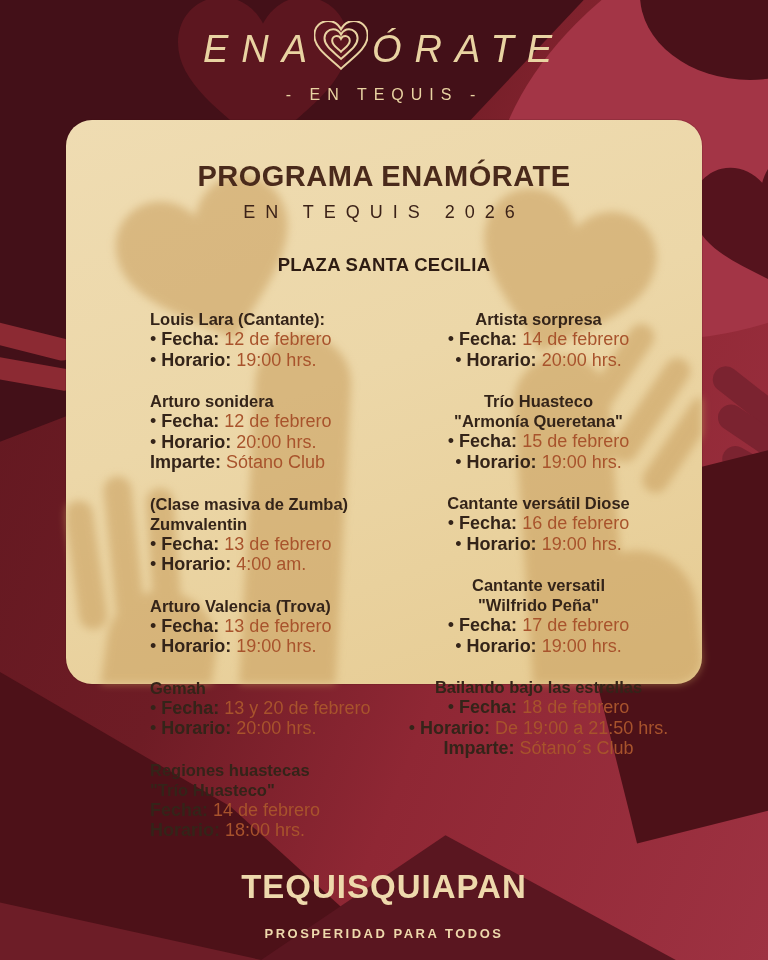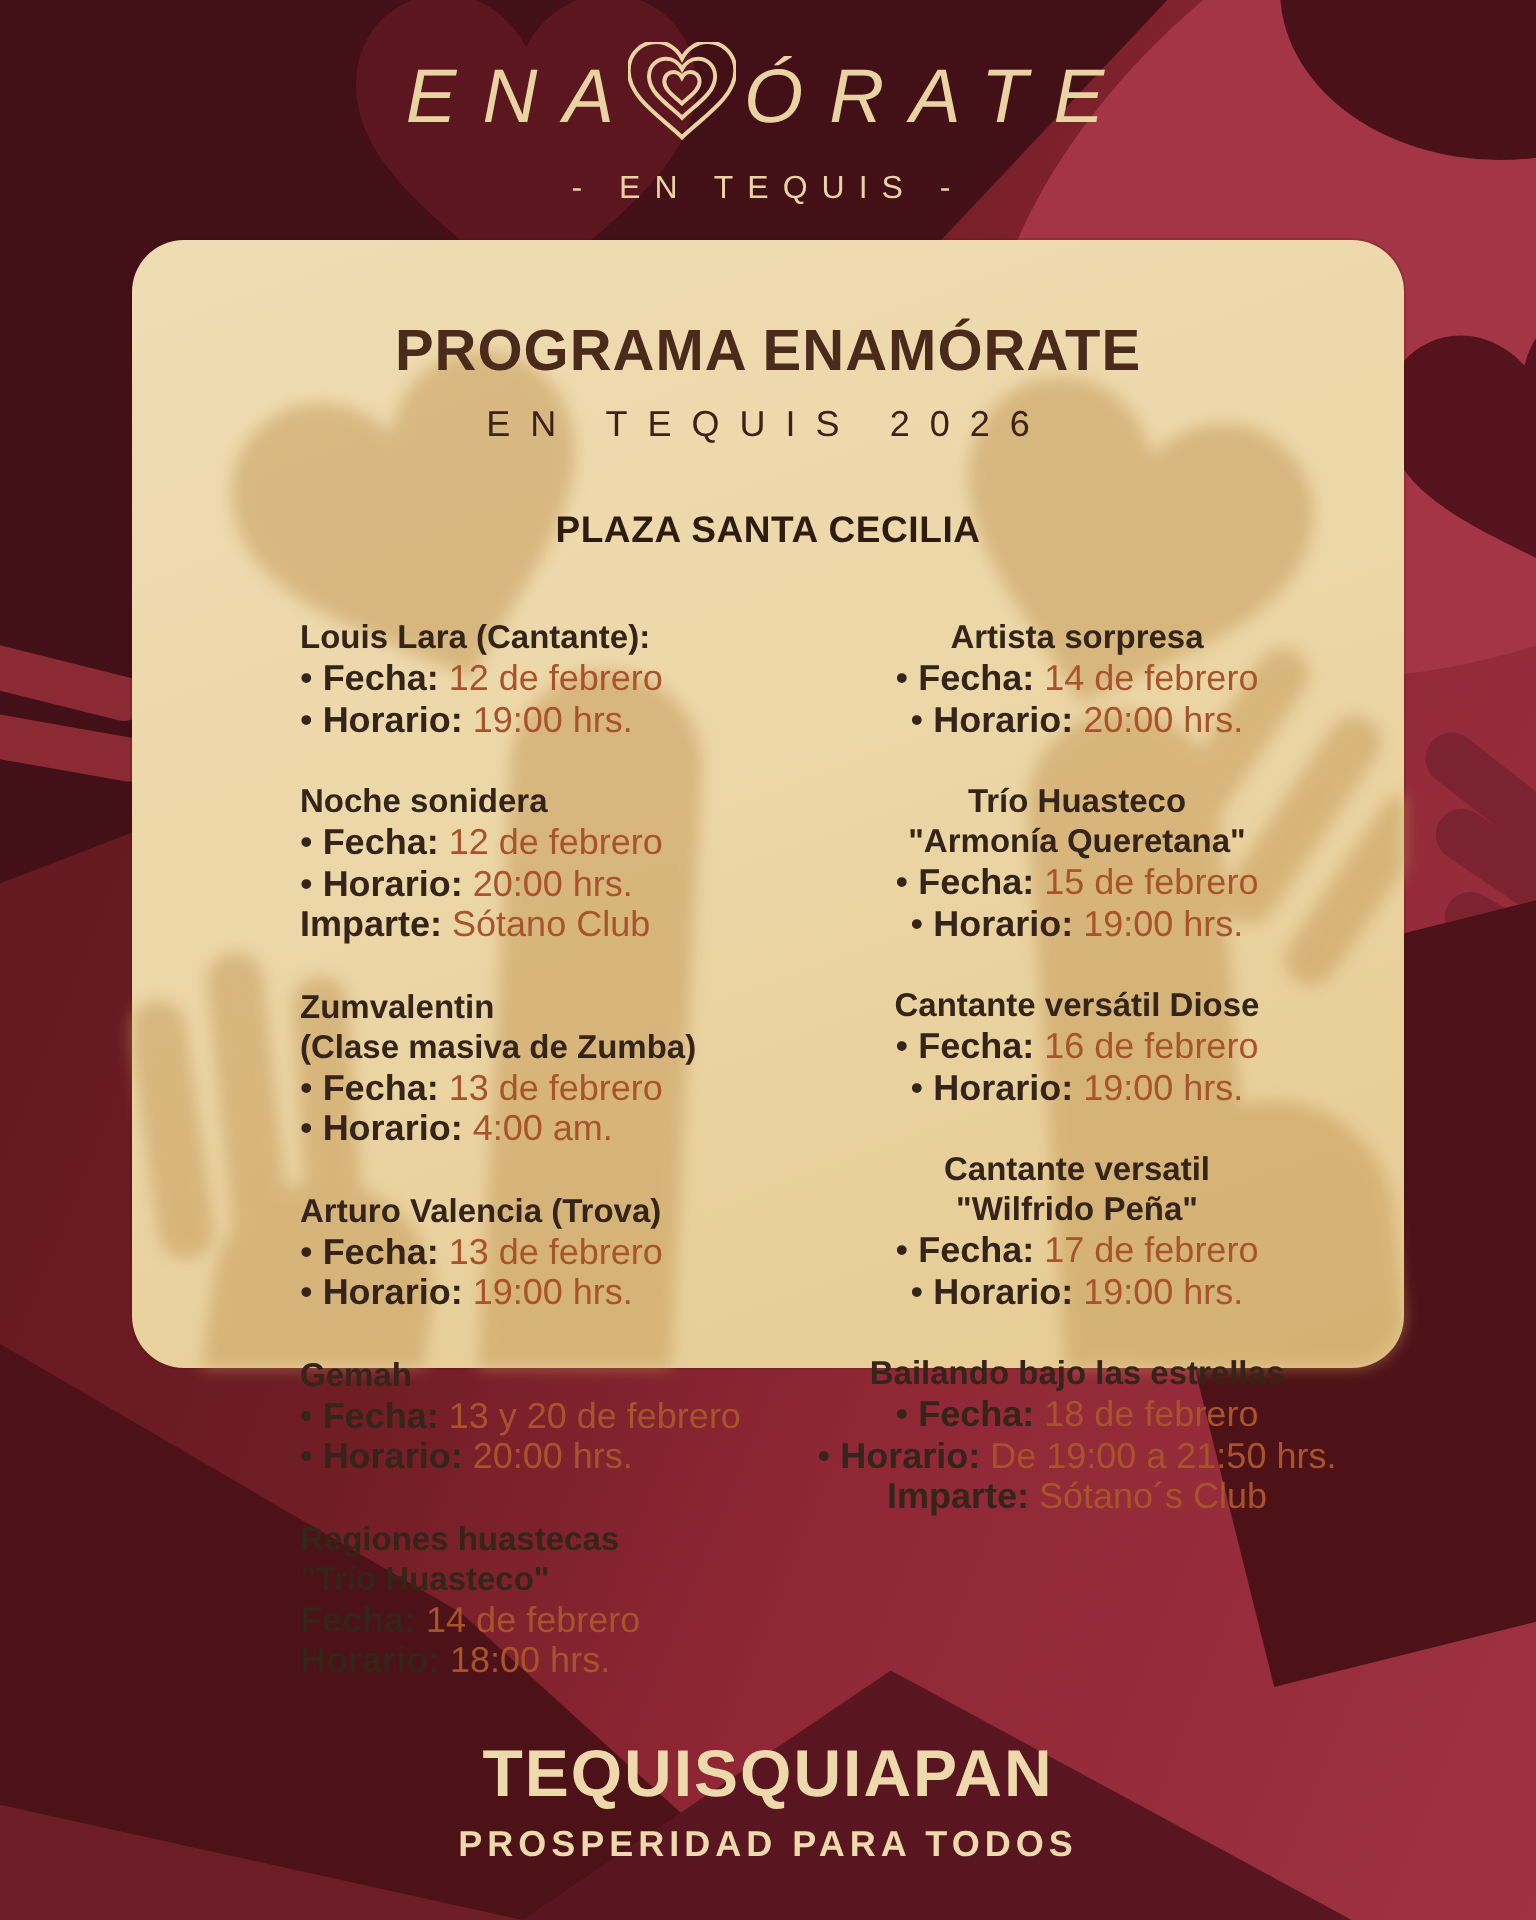--- a/index.html
+++ b/index.html
@@ -54,21 +54,21 @@
   .event{margin-bottom:21px;}
   .ev-title{font-weight:700;font-size:16.5px;line-height:20px;color:#342419;}
   .ev-line{font-size:18px;line-height:20.5px;color:#342419;}
   .dot{margin-right:5px;}
   .lbl{font-weight:700;}
   .val{color:#a8532c;font-weight:400;}
 
   
   .footer{left:0;top:868px;width:768px;text-align:center;color:#eed9ac;z-index:6;}
   .footer-city{font-size:33px;font-weight:800;letter-spacing:1px;}
-  .footer-slogan{margin-top:6px;font-size:18px;font-weight:700;letter-spacing:2.5px;}
+  .footer-slogan{margin-top:20px;font-size:13px;font-weight:700;letter-spacing:2.5px;}
 </style>
 </head>
 <body>
 
 <div class="poster">
 
   <div class="abs bg-top-dark"></div>
   <div class="abs bg-swoosh"></div>
   <div class="abs bg-corner-tr"></div>
 
@@ -141,28 +141,28 @@
       <div class="card-sub">EN TEQUIS 2026</div>
       <div class="venue">PLAZA SANTA CECILIA</div>
       <div class="columns">
         <div class="col-left" id="col-left">
             <div class="event">
               <div class="ev-title">Louis Lara (Cantante):</div>
               <div class="ev-line"><span class="dot">•</span><span class="lbl">Fecha: </span><span class="val">12 de febrero</span></div>
               <div class="ev-line"><span class="dot">•</span><span class="lbl">Horario: </span><span class="val">19:00 hrs.</span></div>
             </div>
             <div class="event">
-              <div class="ev-title">Noche sonidera</div>
+              <div class="ev-title">Arturo sonidera</div>
               <div class="ev-line"><span class="dot">•</span><span class="lbl">Fecha: </span><span class="val">12 de febrero</span></div>
               <div class="ev-line"><span class="dot">•</span><span class="lbl">Horario: </span><span class="val">20:00 hrs.</span></div>
               <div class="ev-line"><span class="lbl">Imparte: </span><span class="val">Sótano Club</span></div>
             </div>
             <div class="event">
+              <div class="ev-title">(Clase masiva de Zumba)</div>
               <div class="ev-title">Zumvalentin</div>
-              <div class="ev-title">(Clase masiva de Zumba)</div>
               <div class="ev-line"><span class="dot">•</span><span class="lbl">Fecha: </span><span class="val">13 de febrero</span></div>
               <div class="ev-line"><span class="dot">•</span><span class="lbl">Horario: </span><span class="val">4:00 am.</span></div>
             </div>
             <div class="event">
               <div class="ev-title">Arturo Valencia (Trova)</div>
               <div class="ev-line"><span class="dot">•</span><span class="lbl">Fecha: </span><span class="val">13 de febrero</span></div>
               <div class="ev-line"><span class="dot">•</span><span class="lbl">Horario: </span><span class="val">19:00 hrs.</span></div>
             </div>
             <div class="event">
               <div class="ev-title">Gemah</div>

